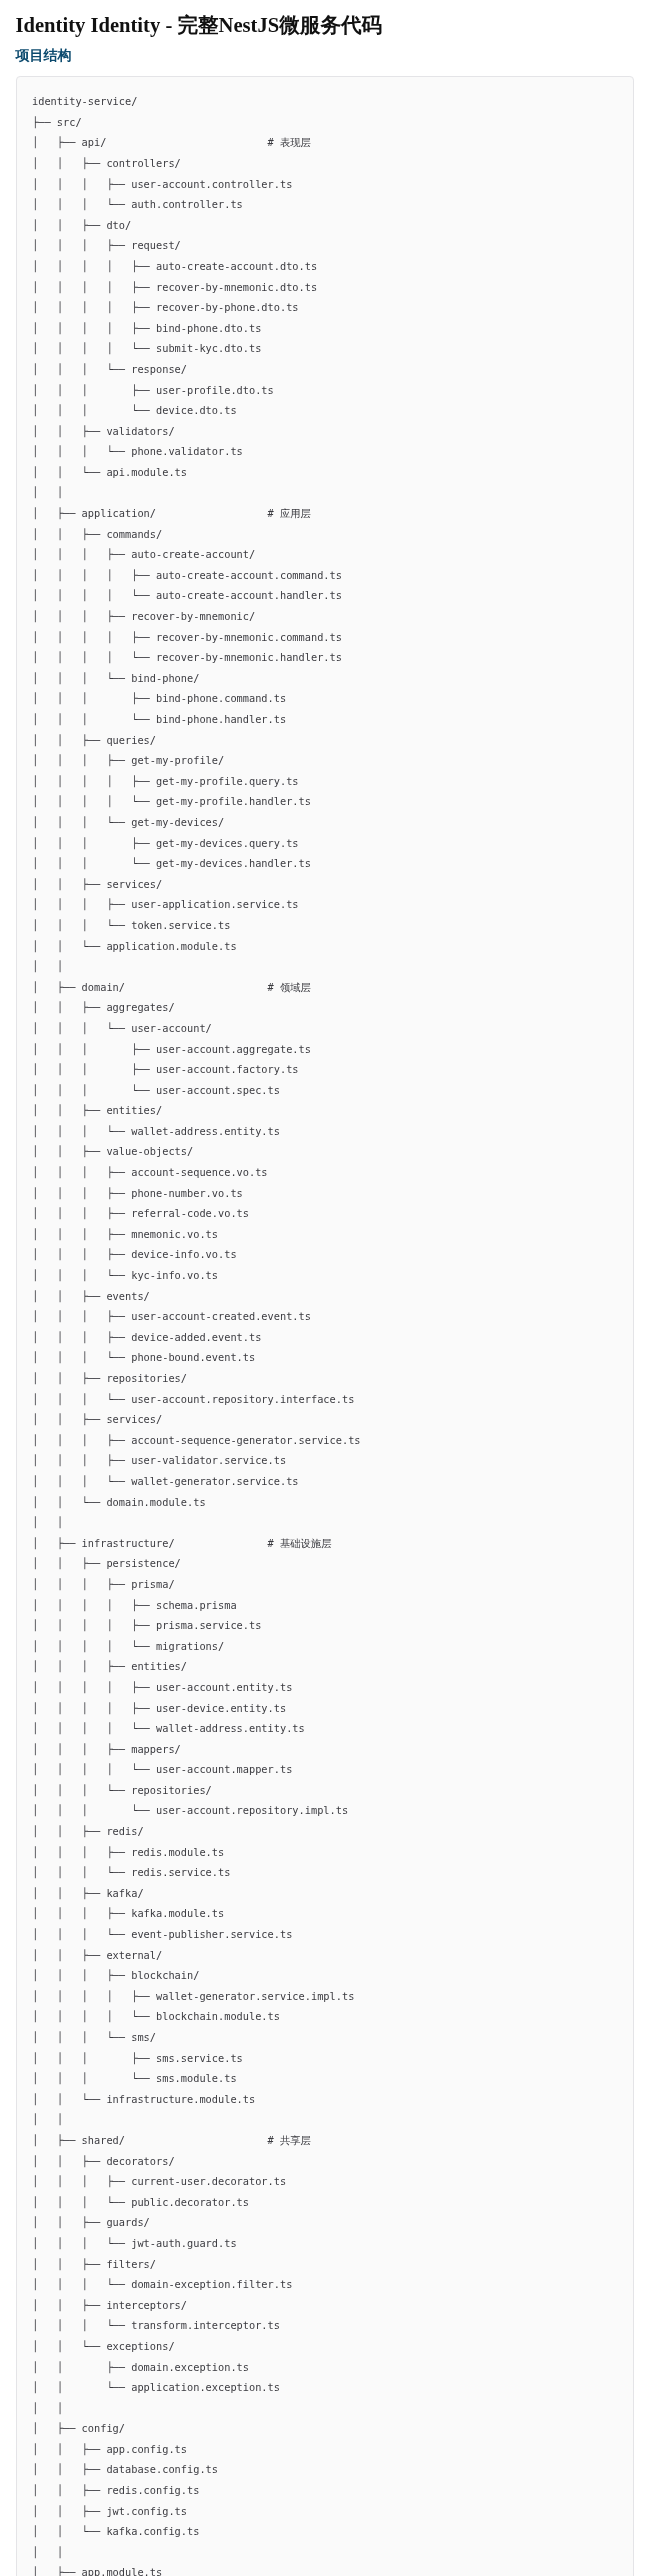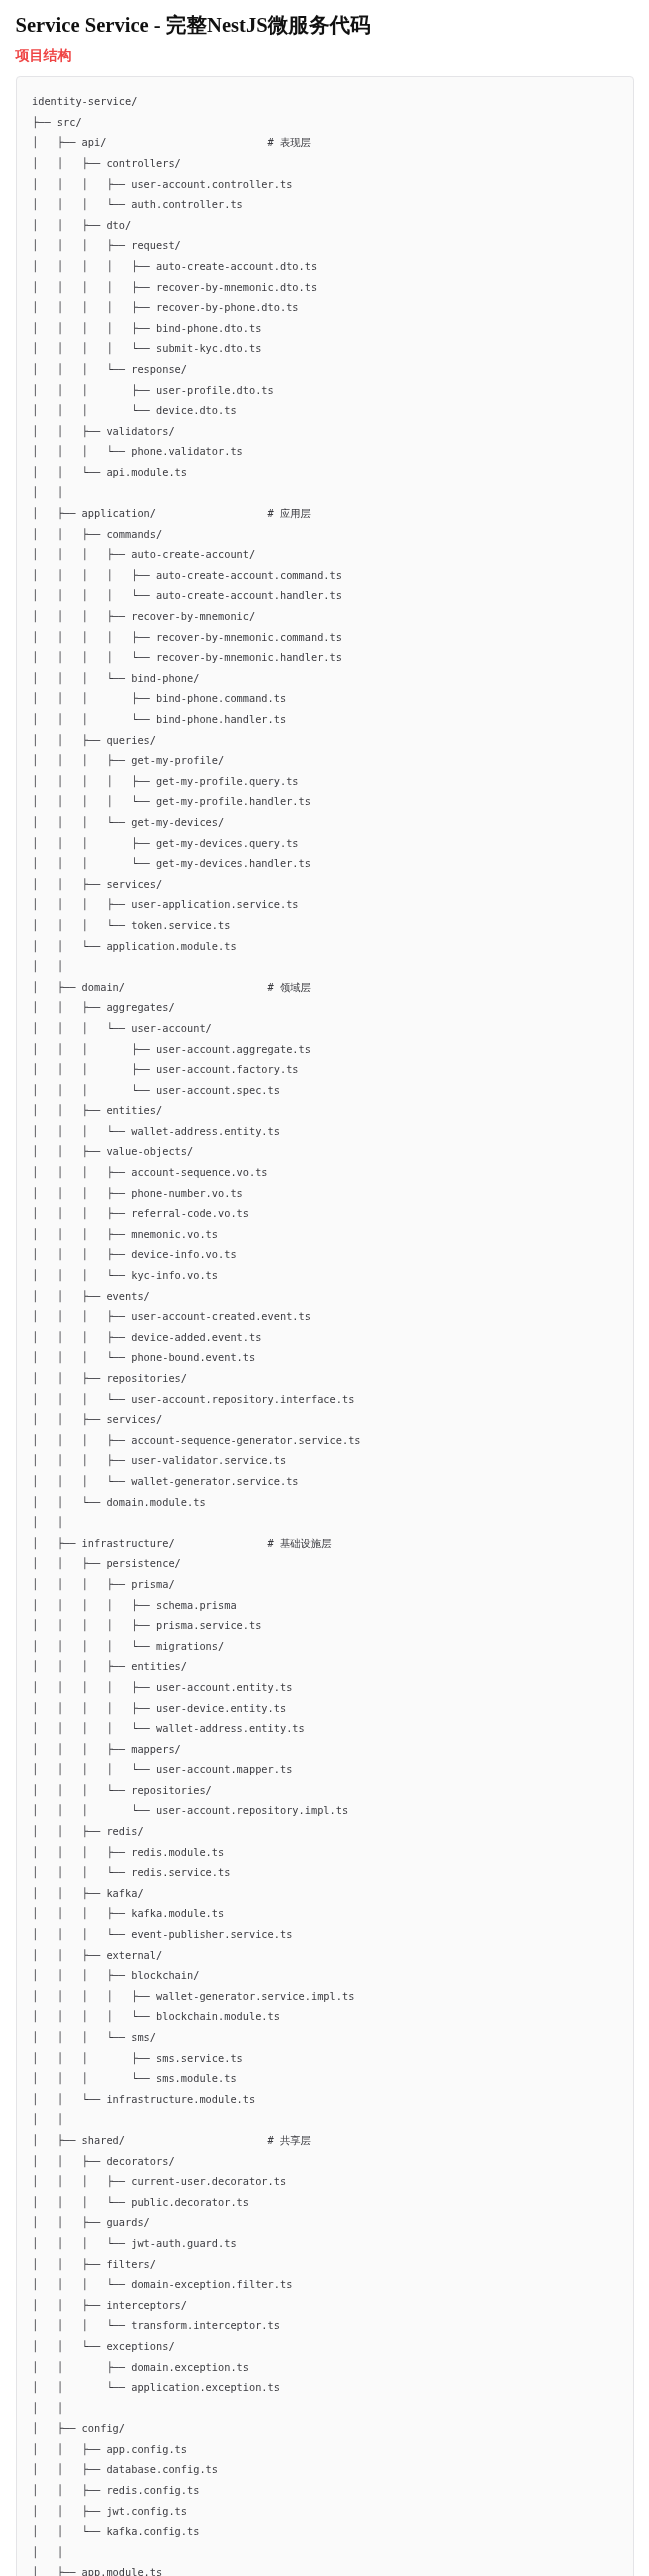--- a/index.html
+++ b/index.html
@@ -25,21 +25,21 @@
     font-weight: 700;
     margin: 0 0 8.2px 0;
     color: #111111;
   }
   .section-heading {
     font-family: "Liberation Serif", "DejaVu Serif", serif;
     font-size: 14px;
     line-height: 1.3;
     font-weight: 700;
     margin: 0 0 10.3px 0;
-    color: #ef4444;
+    color: #0c4a6e;
   }
   .code-block {
     box-sizing: border-box;
     width: 618px;
     margin: 0;
     background: #fafafa;
     border: 0.5px solid #e4e4e7;
     border-radius: 4.1px;
     padding: 14.4px 15.5px;
     font-family: "DejaVu Sans Mono", monospace;
@@ -47,21 +47,21 @@
     line-height: 20.6px;
     color: #3b3b40;
     white-space: pre;
     overflow: hidden;
   }
 </style>
 </head>
 <body>
 
 <div class="page">
-  <h1 class="doc-title">Service Service - 完整NestJS微服务代码</h1>
+  <h1 class="doc-title">Identity Identity - 完整NestJS微服务代码</h1>
 
   <h2 class="section-heading">项目结构</h2>
 
   <pre class="code-block">identity-service/
 ├── src/
 │   ├── api/                          # 表现层
 │   │   ├── controllers/
 │   │   │   ├── user-account.controller.ts
 │   │   │   └── auth.controller.ts
 │   │   ├── dto/

